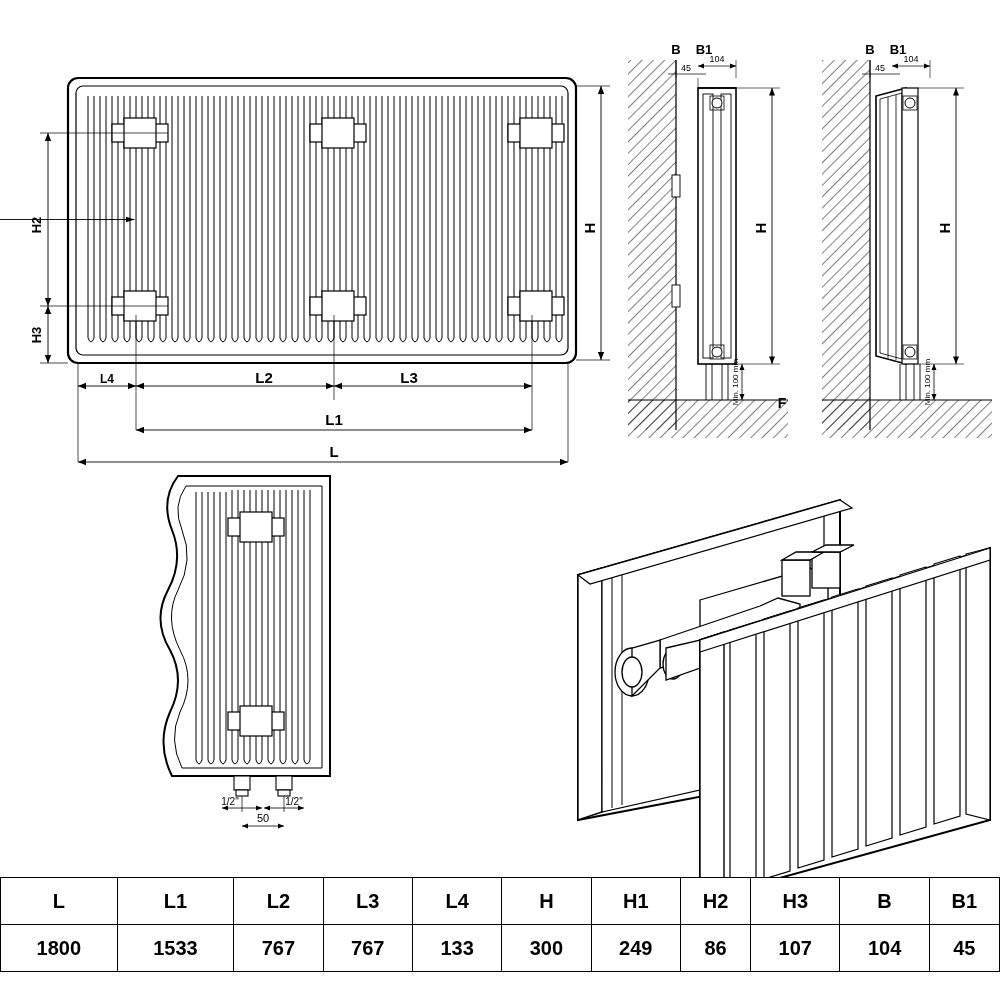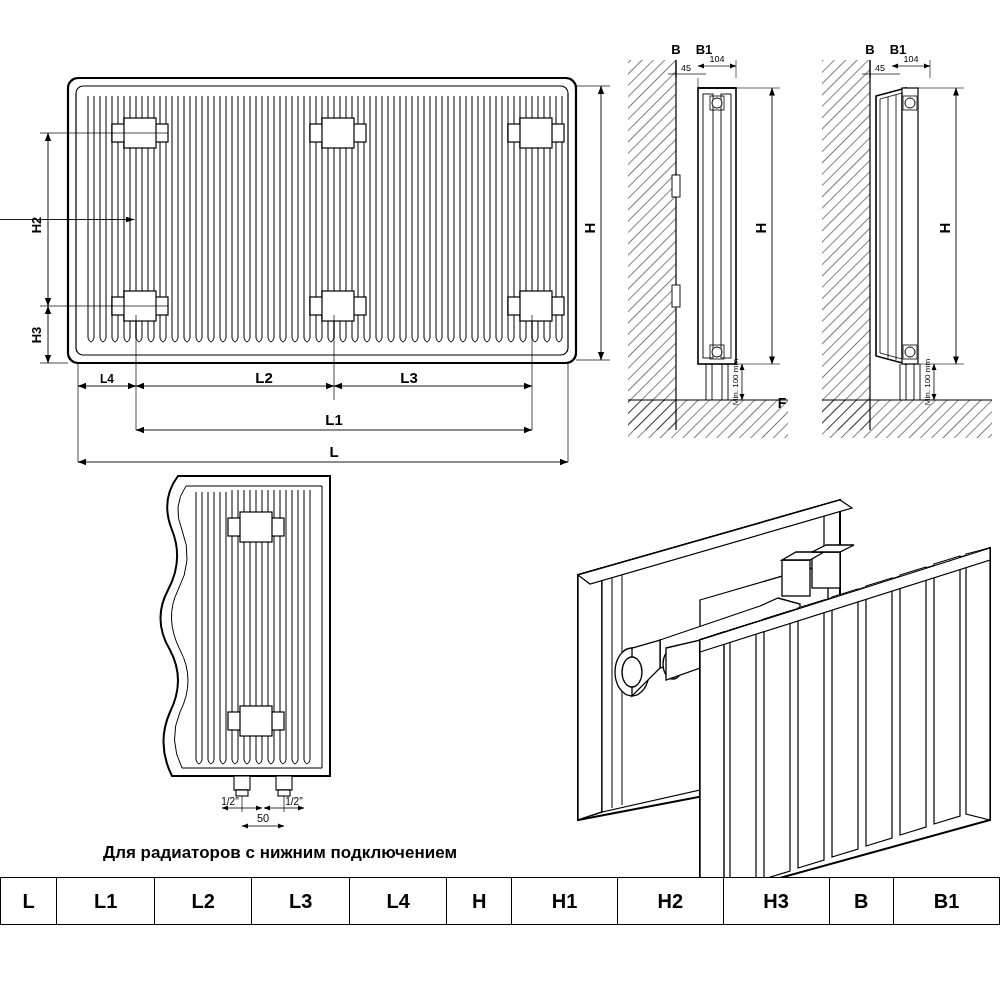--- a/index.html
+++ b/index.html
@@ -431,33 +431,45 @@
       <path d="M866 586 L892 578 L892 838 L866 846 Z"></path>
       <path d="M900 575 L926 567 L926 827 L900 835 Z"></path>
       <path d="M934 564 L960 556 L960 816 L934 824 Z"></path>
     </g>
     <path d="M966 554 L990 548 L990 820 L966 814 Z" fill="#fff" stroke="#000" stroke-width="1.2"></path>
 
     <path d="M700 640 L990 548 L990 560 L700 652 Z" fill="#fff" stroke="#000" stroke-width="1.1"></path>
   </g>
 </svg>
 
-<div class="caption">Для радиаторов с нижним подключением</div>
 
 <table class="spec-table">
   <tbody>
         <tr class="head">
     <td>L</td>
     <td>L1</td>
     <td>L2</td>
     <td>L3</td>
     <td>L4</td>
     <td>H</td>
     <td>H1</td>
     <td>H2</td>
     <td>H3</td>
     <td>B</td>
     <td>B1</td>
   </tr>
+  <tr class="vals">
+    <td>1800</td>
+    <td>1533</td>
+    <td>767</td>
+    <td>767</td>
+    <td>133</td>
+    <td>300</td>
+    <td>249</td>
+    <td>86</td>
+    <td>107</td>
+    <td>104</td>
+    <td>45</td>
+  </tr>
 </tbody>
     </table>
 
 </div>
 
 </body></html>

